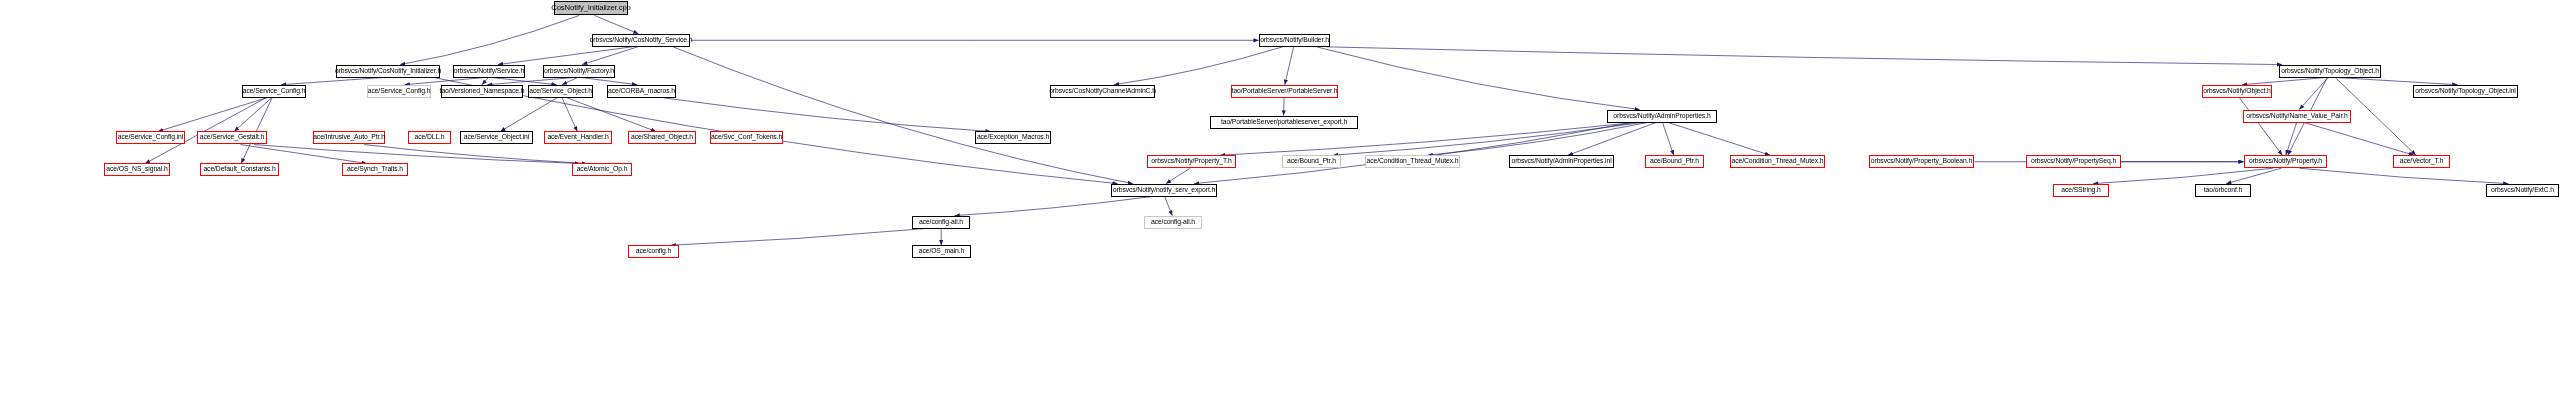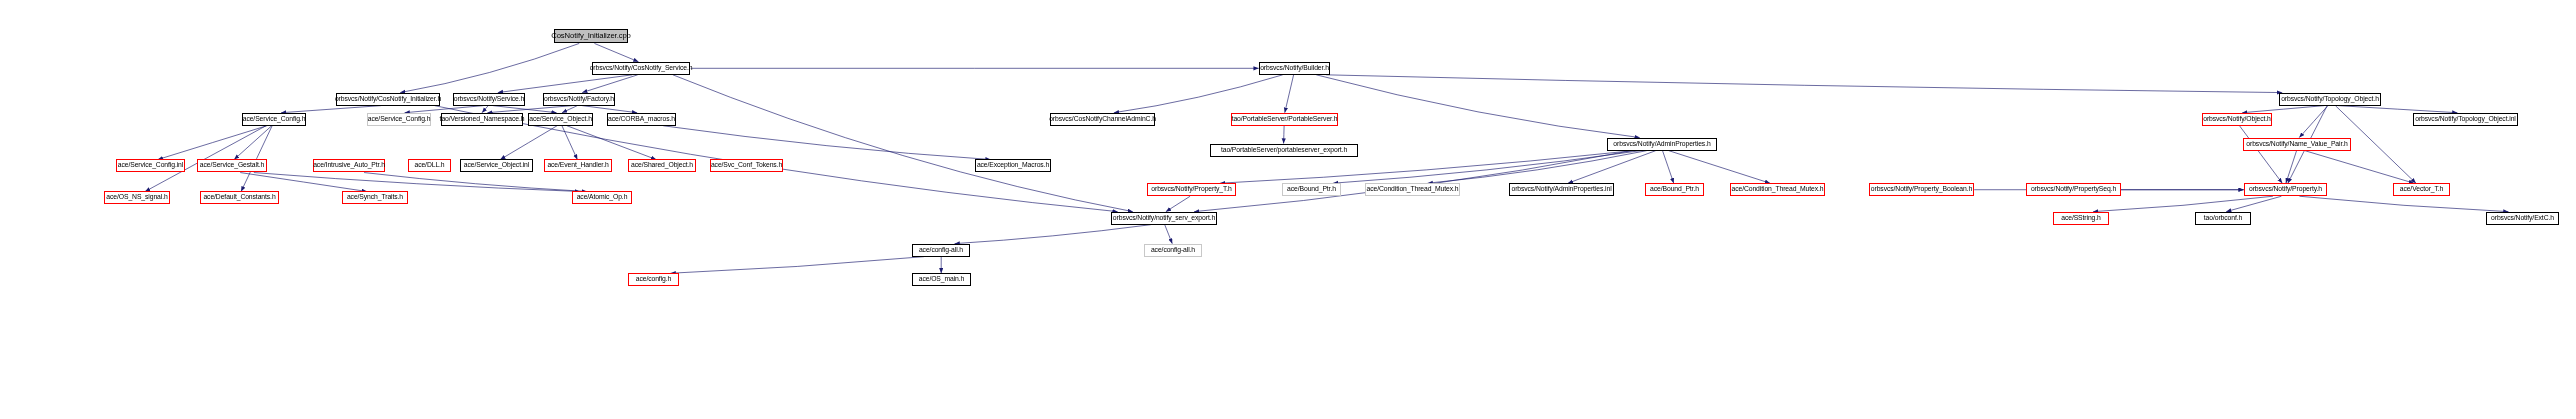--- a/index.html
+++ b/index.html
@@ -1,17 +1,17 @@
 <!DOCTYPE html>
 <html style="font-size:9.5px"><head>
 <meta charset="utf-8">
 <style>
   html,body{margin:0;padding:0;background:#ffffff;}
   body{font-family:"Liberation Sans","DejaVu Sans",sans-serif;}
-  #graph-root{position:relative;width:2576px;height:319px;background:#fff;overflow:hidden;margin-top:28px;}
+  #graph-root{position:relative;width:2576px;height:319px;background:#fff;overflow:hidden;}
   svg.edges{position:absolute;left:0;top:0;width:2576px;height:420px;pointer-events:none;}
   .node{position:absolute;box-sizing:border-box;display:flex;align-items:center;justify-content:center;
         white-space:nowrap;background:#ffffff;border:0.6px solid #000000;height:13px;
         font-size:6.8px;color:#000000;letter-spacing:-0.1px;}
   .node.root{background:#c0c0c0;border:0.6px solid #000;font-size:7.7px;height:14.2px;}
   .node.red{border:0.6px solid #ff0000;}
   .node.faded{border:0.6px solid #c8c8c8;}
   .node .lbl{display:block;padding:0 2.4px;line-height:1;}
 </style>
 </head>

